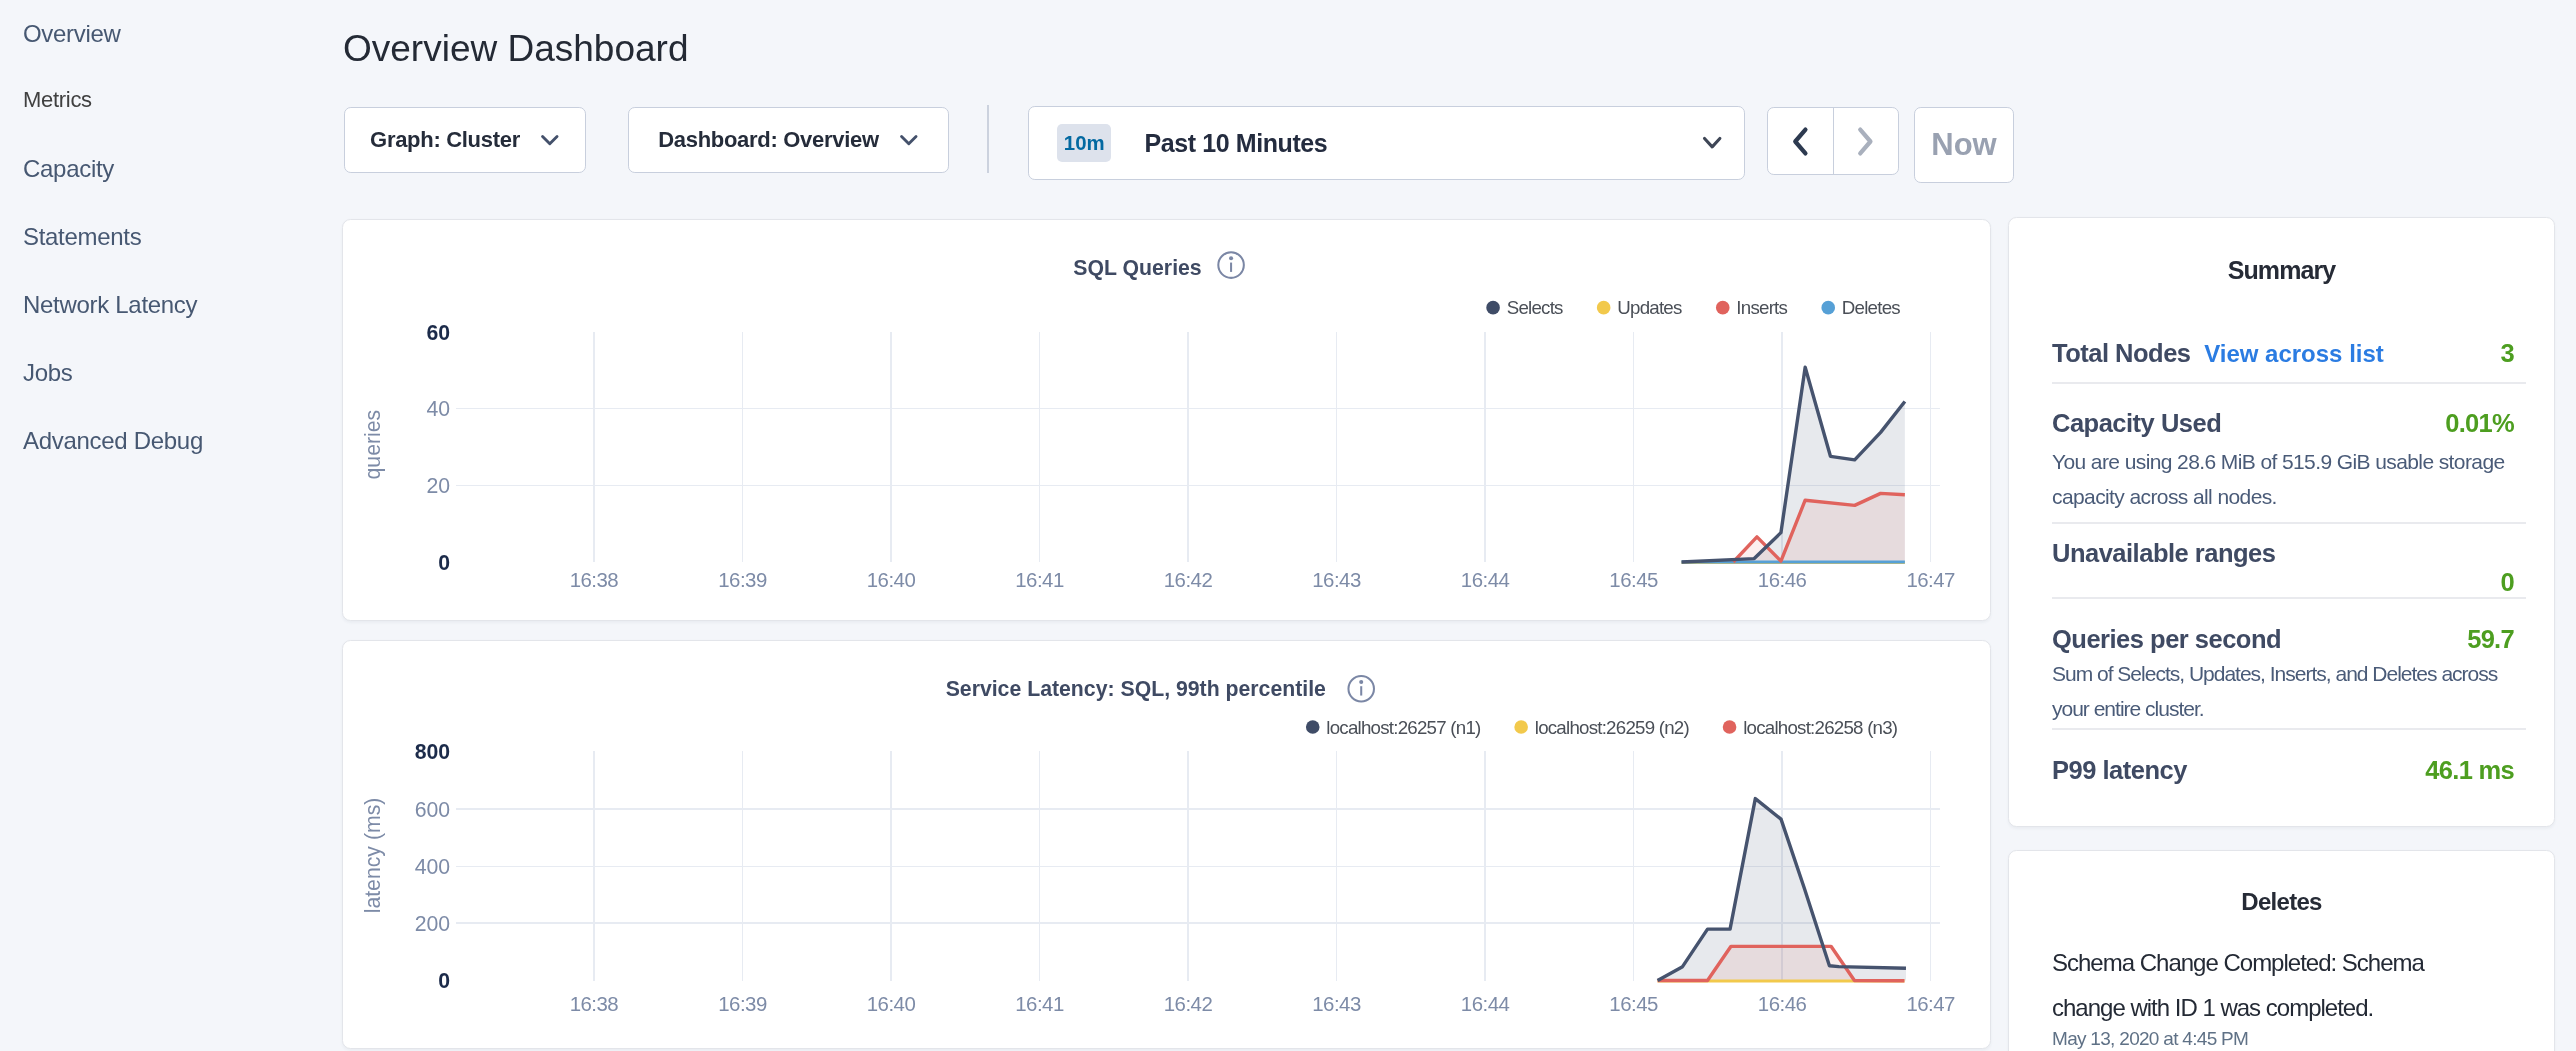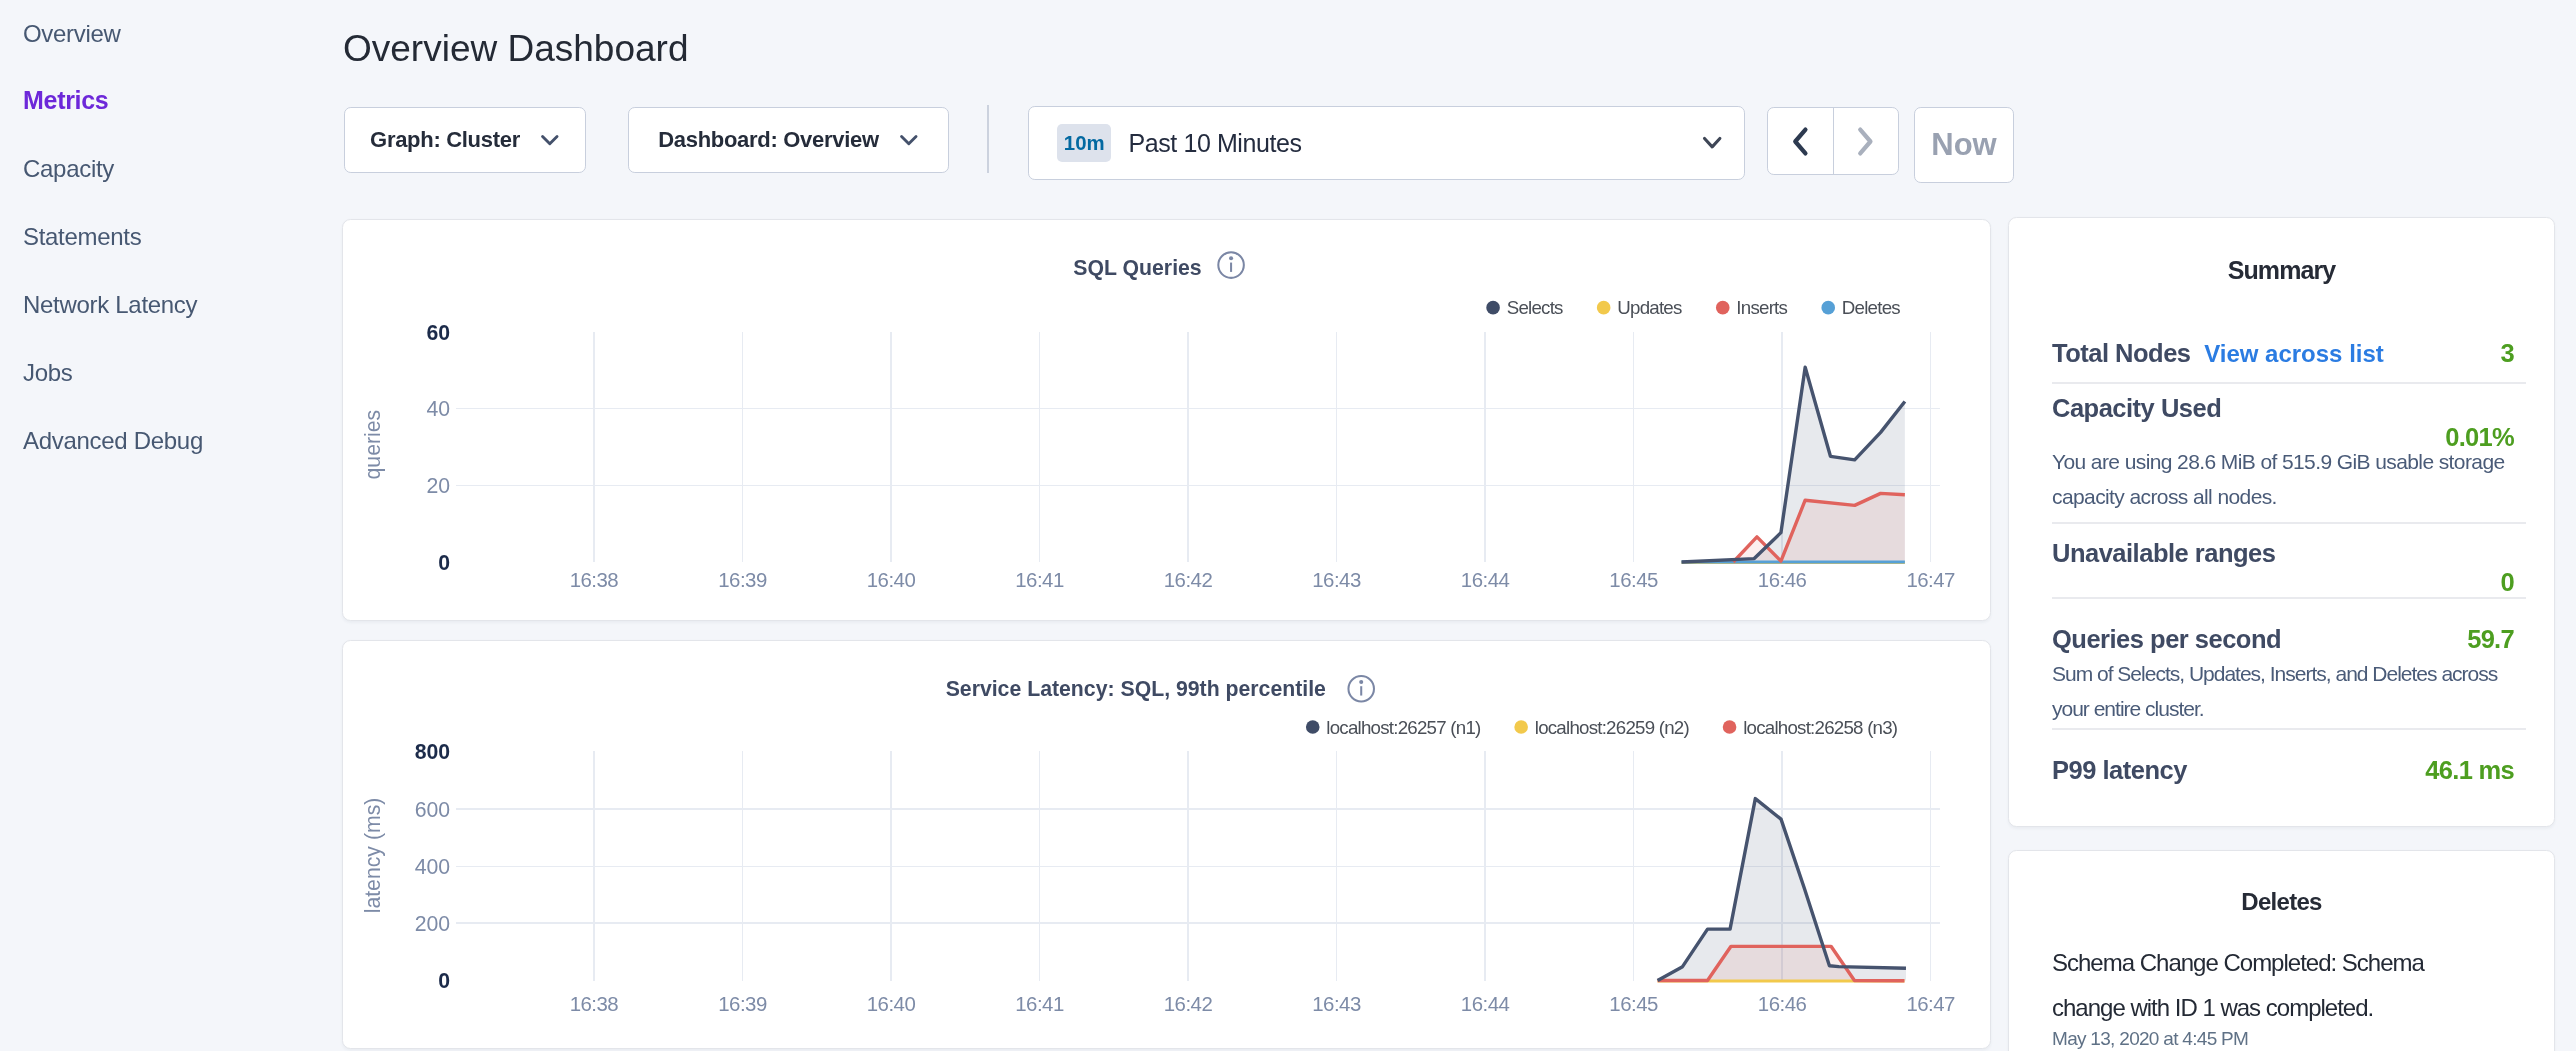--- a/index.html
+++ b/index.html
@@ -1,19 +1,19 @@
 <!DOCTYPE html>
 <html style="font-size:13.6px"><head>
 <meta charset="utf-8">
 <style>
   * { margin:0; padding:0; box-sizing:border-box; }
   html,body { width:2576px; height:1051px; background:#f4f6fa; font-family:"Liberation Sans", sans-serif; overflow:hidden; }
   .abs { position:absolute; }
   .nav-item { position:absolute; left:23px; font-size:24px; letter-spacing:-0.3px; color:#475872; transform:translateY(-50%); white-space:nowrap; }
-  .nav-active { color:#6d28d9; font-weight:bold; font-size:25px; }
+  .nav-active { color:#404040; font-weight:normal; font-size:22px; }
   .card { position:absolute; background:#fff; border:1.7px solid #e3e5ea; border-radius:8.5px; box-shadow:0 1.7px 2.6px rgba(60,70,90,0.05); }
   .ctrl { position:absolute; background:#fff; border:1.7px solid #c8cfdd; border-radius:6.8px; display:flex; align-items:center; justify-content:center; }
   .ddtext { font-size:22px; font-weight:bold; letter-spacing:-0.3px; color:#252c3a; white-space:nowrap; }
   .sum-label { font-weight:bold; font-size:25.5px; letter-spacing:-0.5px; color:#3f4a63; white-space:nowrap; }
   .sum-value { font-weight:bold; font-size:25.5px; color:#4d9e20; letter-spacing:-0.7px; white-space:nowrap; }
   .divider { position:absolute; left:43px; width:474px; height:1.7px; background:#e9eaee; }
 </style>
 </head>
 <body>
 
@@ -35,21 +35,21 @@
 </div>
 <div class="ctrl" style="left:628px; top:107px; width:321px; height:66px;">
   <span class="ddtext">Dashboard: Overview</span>
   <svg width="19.6" height="12.8" viewBox="0 0 23 15" style="margin-left:20.4px;">
       <polyline points="3,3 11.5,11.5 20,3" fill="none" stroke="#44516b" stroke-width="3.4" stroke-linecap="round" stroke-linejoin="round"></polyline>
     </svg>
 </div>
 <div class="abs" style="left:987px; top:105px; width:1.7px; height:68px; background:#ccd2de;"></div>
 <div class="ctrl" style="left:1028px; top:106px; width:717px; height:74px; justify-content:flex-start;">
   <span style="margin-left:28px; background:#dde2ec; border-radius:5.1px; padding:7.7px 6.8px; font-size:20.4px; font-weight:bold; color:#0369a1;">10m</span>
-  <span style="margin-left:17px; font-size:25px; font-weight:normal; letter-spacing:-0.4px; color:#242c3f;">Past 10 Minutes</span>
+  <span style="margin-left:33px; font-size:25px; font-weight:bold; letter-spacing:-0.4px; color:#242c3f;">Past 10 Minutes</span>
   <svg width="20.4" height="15.3" viewBox="0 0 24 18" style="position:absolute; right:22px;">
       <polyline points="3,4 12,14 21,4" fill="none" stroke="#3e4656" stroke-width="3.6" stroke-linecap="round" stroke-linejoin="round"></polyline>
     </svg>
 </div>
 <div class="ctrl" style="left:1767px; top:107px; width:132px; height:68px; justify-content:space-between; padding:0;">
   <div style="flex:1; height:100%; display:flex; align-items:center; justify-content:center; border-right:1.7px solid #c8cfdd;">
     <svg width="18.7" height="31" viewBox="0 0 22 36">
         <polyline points="17,4 5,18 17,32" fill="none" stroke="#2d3a50" stroke-width="5" stroke-linecap="round" stroke-linejoin="round"></polyline>
       </svg>
   </div>
@@ -192,21 +192,21 @@
 <div class="card" style="left:2008px; top:217px; width:547px; height:610px;">
   <div class="abs" style="left:0; right:0; top:52px; text-align:center; transform:translateY(-50%); font-size:25px; font-weight:bold; letter-spacing:-0.9px; color:#262b36;">Summary</div>
 
   <div class="abs" style="left:43px; top:135px; width:462px; display:flex; align-items:baseline; transform:translateY(-50%);">
     <span class="sum-label">Total Nodes</span>
     <span style="margin-left:13.6px; font-size:24px; font-weight:bold; color:#2b7ce2; white-space:nowrap;">View across list</span>
     <span class="sum-value" style="margin-left:auto;">3</span>
   </div>
   <div class="divider" style="top:164px;"></div>
 
-  <div class="abs" style="left:43px; top:205px; width:462px; display:flex; align-items:baseline; transform:translateY(-50%);flex-direction:column;">
+  <div class="abs" style="left:43px; top:205px; width:462px; display:flex; align-items:baseline; transform:translateY(-50%);">
     <span class="sum-label">Capacity Used</span>
     <span class="sum-value" style="margin-left:auto;">0.01%</span>
   </div>
   <div class="abs" style="left:43px; top:226px; width:489px; font-size:21px; letter-spacing:-0.6px; line-height:35px; color:#4a5b78;">You are using 28.6 MiB of 515.9 GiB usable storage capacity across all nodes.</div>
   <div class="divider" style="top:304px;"></div>
 
   <div class="abs" style="left:43px; top:350px; width:462px; display:flex; align-items:baseline; transform:translateY(-50%);flex-direction:column;">
     <span class="sum-label">Unavailable ranges</span>
     <span class="sum-value" style="margin-left:auto;">0</span>
   </div>

